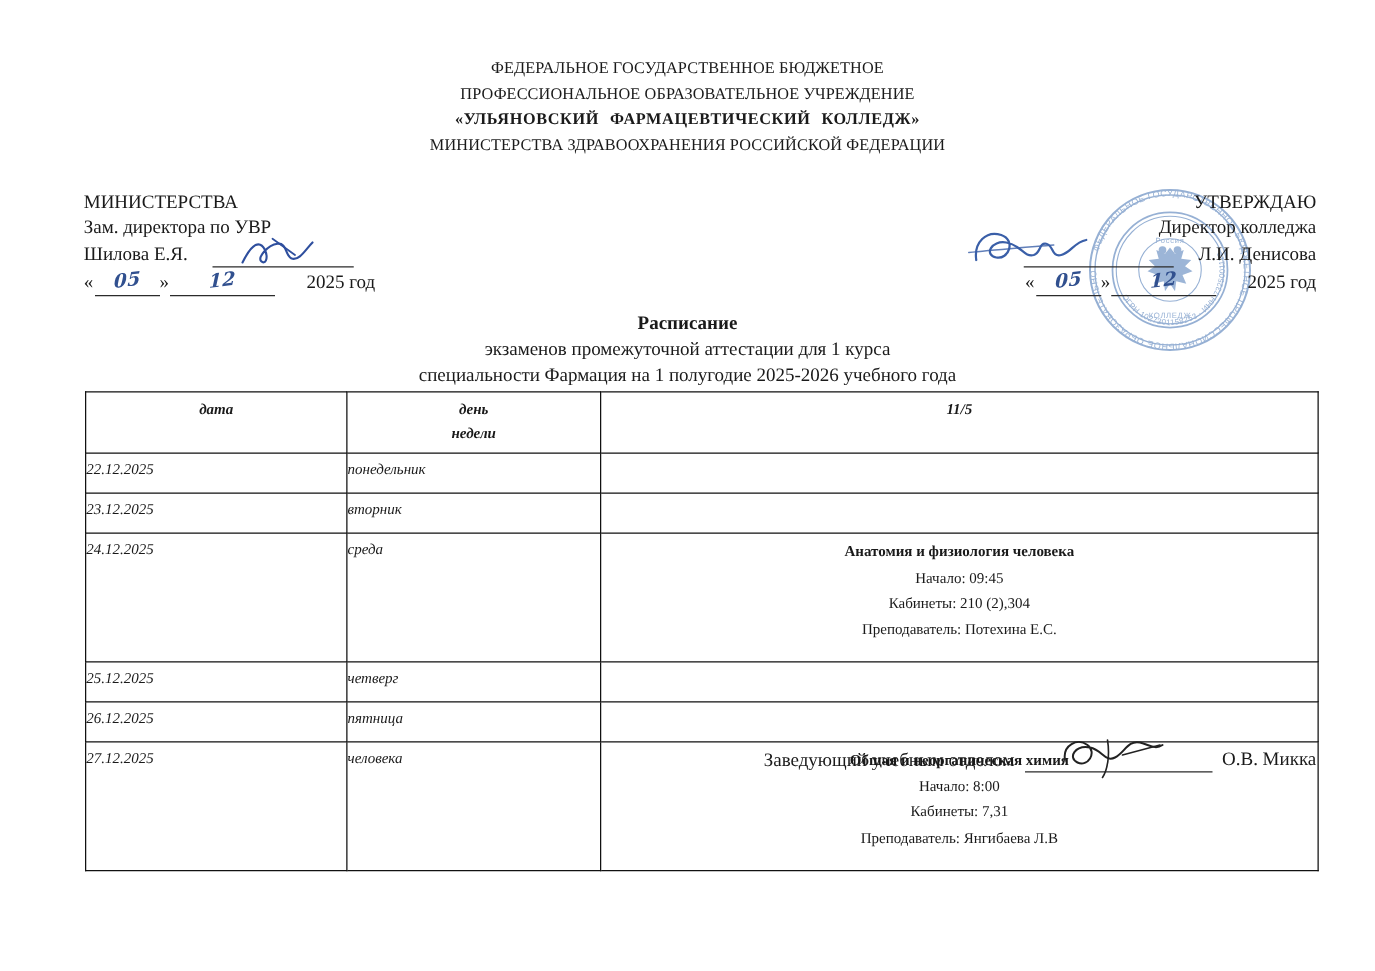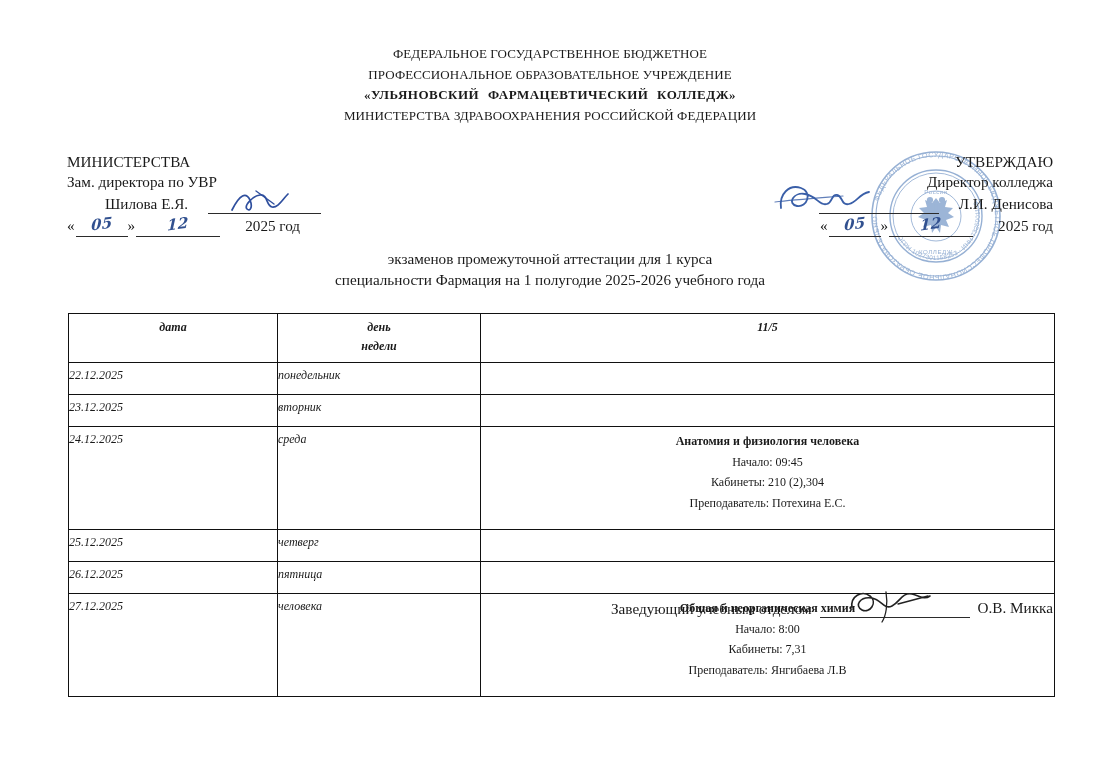--- a/index.html
+++ b/index.html
@@ -51,21 +51,20 @@
   .approval.right { top: 152px; right: 47px; text-align: right; }
 
   .approval .row { display: block; height: 20px; }
 
   .sig-row {
     display: flex;
     align-items: flex-end;
     gap: 16px;
     height: 22px;
     position: relative;
-    margin-left: 38px;
   }
   .approval.right .sig-row { justify-content: flex-end; }
 
   .rule {
     display: inline-block;
     border-bottom: 1px solid #2b2b2b;
     height: 15px;
     position: relative;
   }
   .rule.w-name { width: 113px; margin-left: 4px; }
@@ -282,20 +281,21 @@
       </span>
       <span class="quote">»</span>
       <span class="rule w-mon">
         <span class="hand">12</span>
       </span>
       <span class="date-tail">2025 год</span>
     </div>
   </div>
 
   <div class="doc-title">
+    <span class="t-main">Расписание</span>
     <span class="t-sub">экзаменов промежуточной аттестации для 1 курса</span>
     <span class="t-sub">специальности Фармация на 1 полугодие 2025-2026 учебного года</span>
   </div>
 
   <table class="sched">
     <colgroup>
       <col class="c-date">
         <col class="c-day">
         <col class="c-exam">
     </colgroup>

